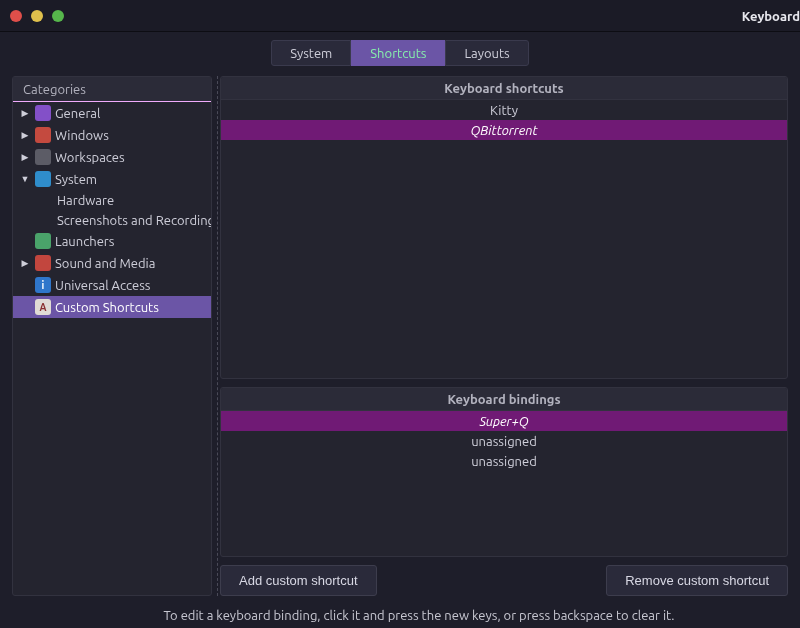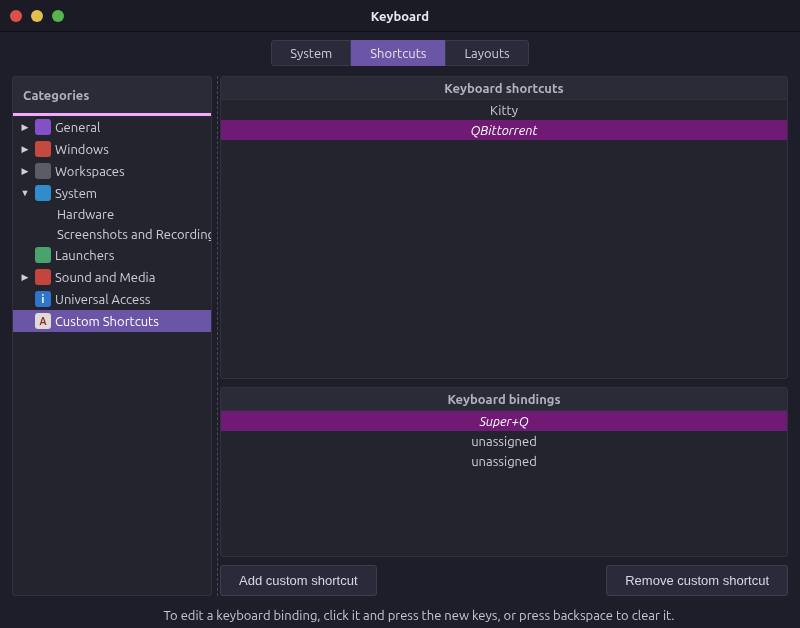--- a/index.html
+++ b/index.html
@@ -18,59 +18,59 @@
     align-items: center;
     position: relative;
     border-bottom: 1px solid #0d0d13;
   }
   .traffic { display: flex; gap: 9px; padding-left: 10px; }
   .traffic .dot { width: 12px; height: 12px; border-radius: 50%; }
   .dot.red { background: #df4f4a; }
   .dot.yellow { background: #e0c04c; }
   .dot.green { background: #56b64b; }
   .title {
-    position: absolute; left: 0; right: 0; text-align: center;
+    position: absolute; left: 0; right: 0; text-align: right;
     font-weight: 700; color: #e8e8ee; font-size: 13px;
     pointer-events: none;
   }
   .tabrow {
     display: flex; justify-content: center;
     padding: 8px 0 10px 0;
   }
   .tabgroup { display: flex; }
   .tab {
     padding: 5px 18px;
     background: #2a2a3a;
     border: 1px solid #3a3a4d;
     color: #cfcfda;
     font-size: 13px;
     cursor: pointer;
   }
   .tab:first-child { border-radius: 3px 0 0 3px; }
   .tab:last-child { border-radius: 0 3px 3px 0; }
-  .tab.active { background: #6b55a6; border-color: #6b55a6; color: #e5e5e5; }
+  .tab.active { background: #6b55a6; border-color: #6b55a6; color: #86efac; }
   .content {
     display: flex;
     height: 520px;
     padding: 0 12px;
   }
   .sidebar {
     width: 200px;
     background: #24242f;
     border: 1px solid #32323f;
     border-radius: 3px;
     display: flex; flex-direction: column;
     min-height: 0;
   }
   .sidebar-header {
-    padding: 11px 10px;
-    font-weight: 700;
+    padding: 5px 10px;
+    font-weight: 400;
     color: #b2b2be;
     background: #2b2b38;
-    border-bottom: 3px solid #f0abfc;
+    border-bottom: 1px solid #f0abfc;
   }
   .treelist { flex: 1; overflow: hidden; }
   .tree-item {
     display: flex; align-items: center;
     padding: 3px 6px;
     gap: 4px;
     cursor: pointer;
     white-space: nowrap;
   }
   .tree-item .expander {

